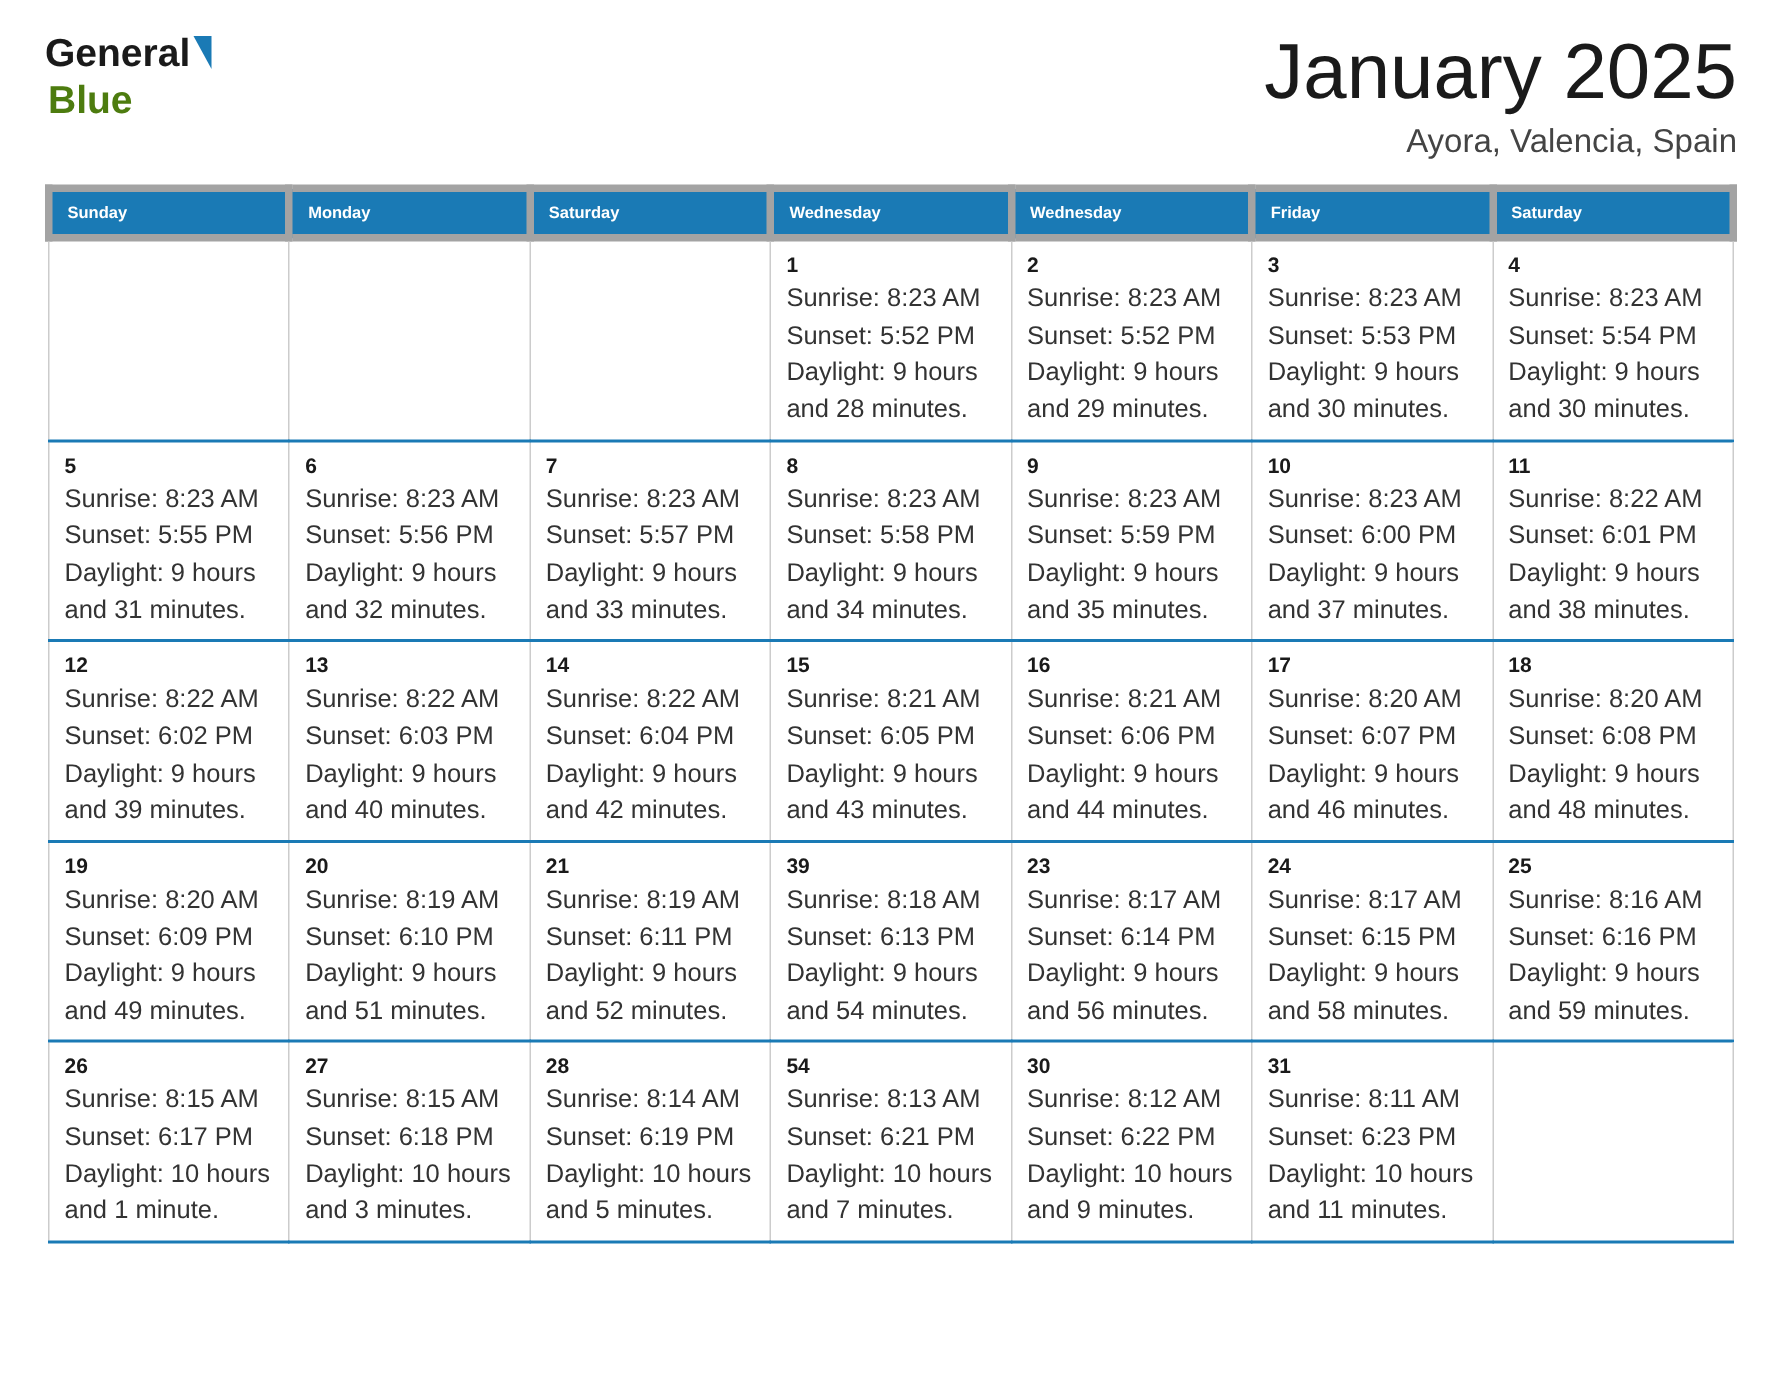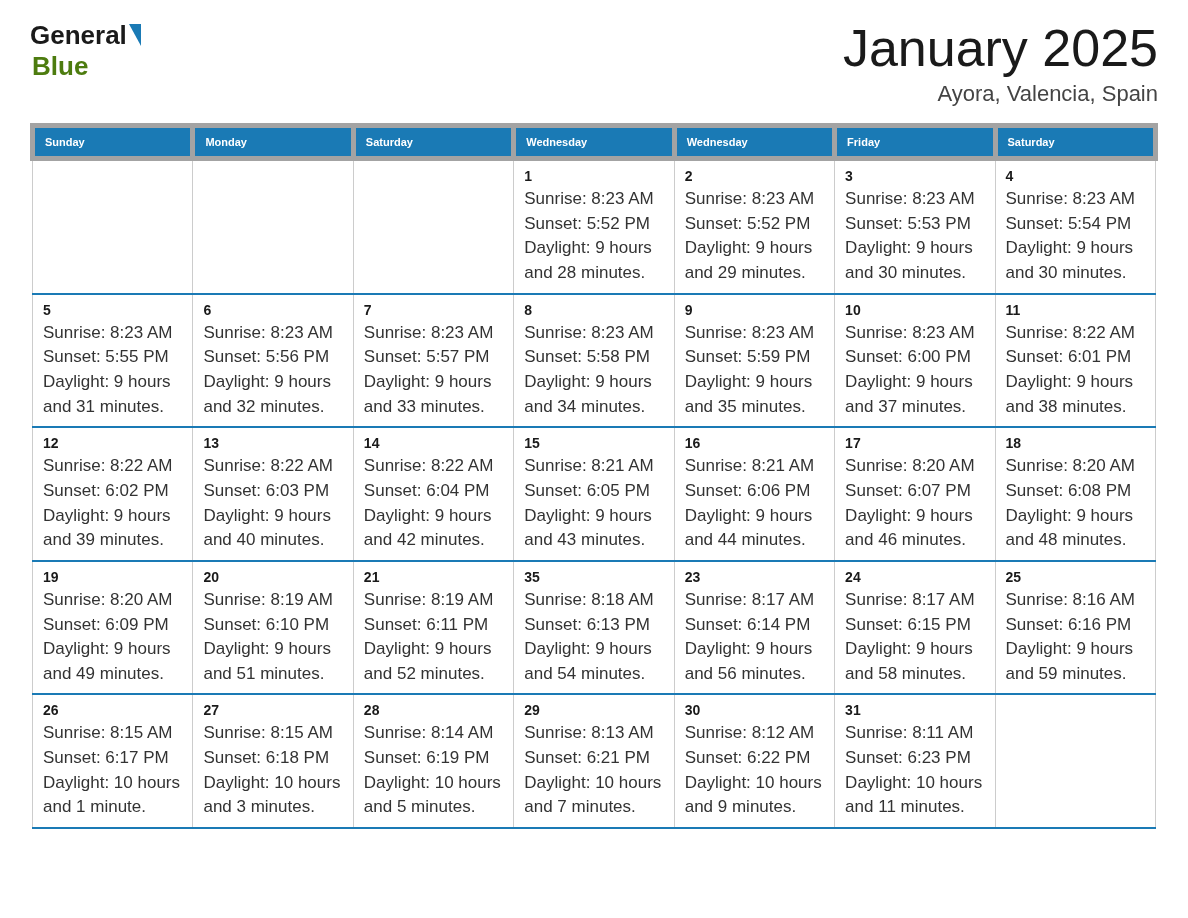--- a/index.html
+++ b/index.html
@@ -226,21 +226,21 @@
         </td>
         <td>
           <div class="day-number">20</div>
           <div class="day-info">Sunrise: 8:19 AM<br>Sunset: 6:10 PM<br>Daylight: 9 hours and 51 minutes.</div>
         </td>
         <td>
           <div class="day-number">21</div>
           <div class="day-info">Sunrise: 8:19 AM<br>Sunset: 6:11 PM<br>Daylight: 9 hours and 52 minutes.</div>
         </td>
         <td>
-          <div class="day-number">35</div>
+          <div class="day-number">39</div>
           <div class="day-info">Sunrise: 8:18 AM<br>Sunset: 6:13 PM<br>Daylight: 9 hours and 54 minutes.</div>
         </td>
         <td>
           <div class="day-number">23</div>
           <div class="day-info">Sunrise: 8:17 AM<br>Sunset: 6:14 PM<br>Daylight: 9 hours and 56 minutes.</div>
         </td>
         <td>
           <div class="day-number">24</div>
           <div class="day-info">Sunrise: 8:17 AM<br>Sunset: 6:15 PM<br>Daylight: 9 hours and 58 minutes.</div>
         </td>
@@ -256,21 +256,21 @@
         </td>
         <td>
           <div class="day-number">27</div>
           <div class="day-info">Sunrise: 8:15 AM<br>Sunset: 6:18 PM<br>Daylight: 10 hours and 3 minutes.</div>
         </td>
         <td>
           <div class="day-number">28</div>
           <div class="day-info">Sunrise: 8:14 AM<br>Sunset: 6:19 PM<br>Daylight: 10 hours and 5 minutes.</div>
         </td>
         <td>
-          <div class="day-number">29</div>
+          <div class="day-number">54</div>
           <div class="day-info">Sunrise: 8:13 AM<br>Sunset: 6:21 PM<br>Daylight: 10 hours and 7 minutes.</div>
         </td>
         <td>
           <div class="day-number">30</div>
           <div class="day-info">Sunrise: 8:12 AM<br>Sunset: 6:22 PM<br>Daylight: 10 hours and 9 minutes.</div>
         </td>
         <td>
           <div class="day-number">31</div>
           <div class="day-info">Sunrise: 8:11 AM<br>Sunset: 6:23 PM<br>Daylight: 10 hours and 11 minutes.</div>
         </td>

